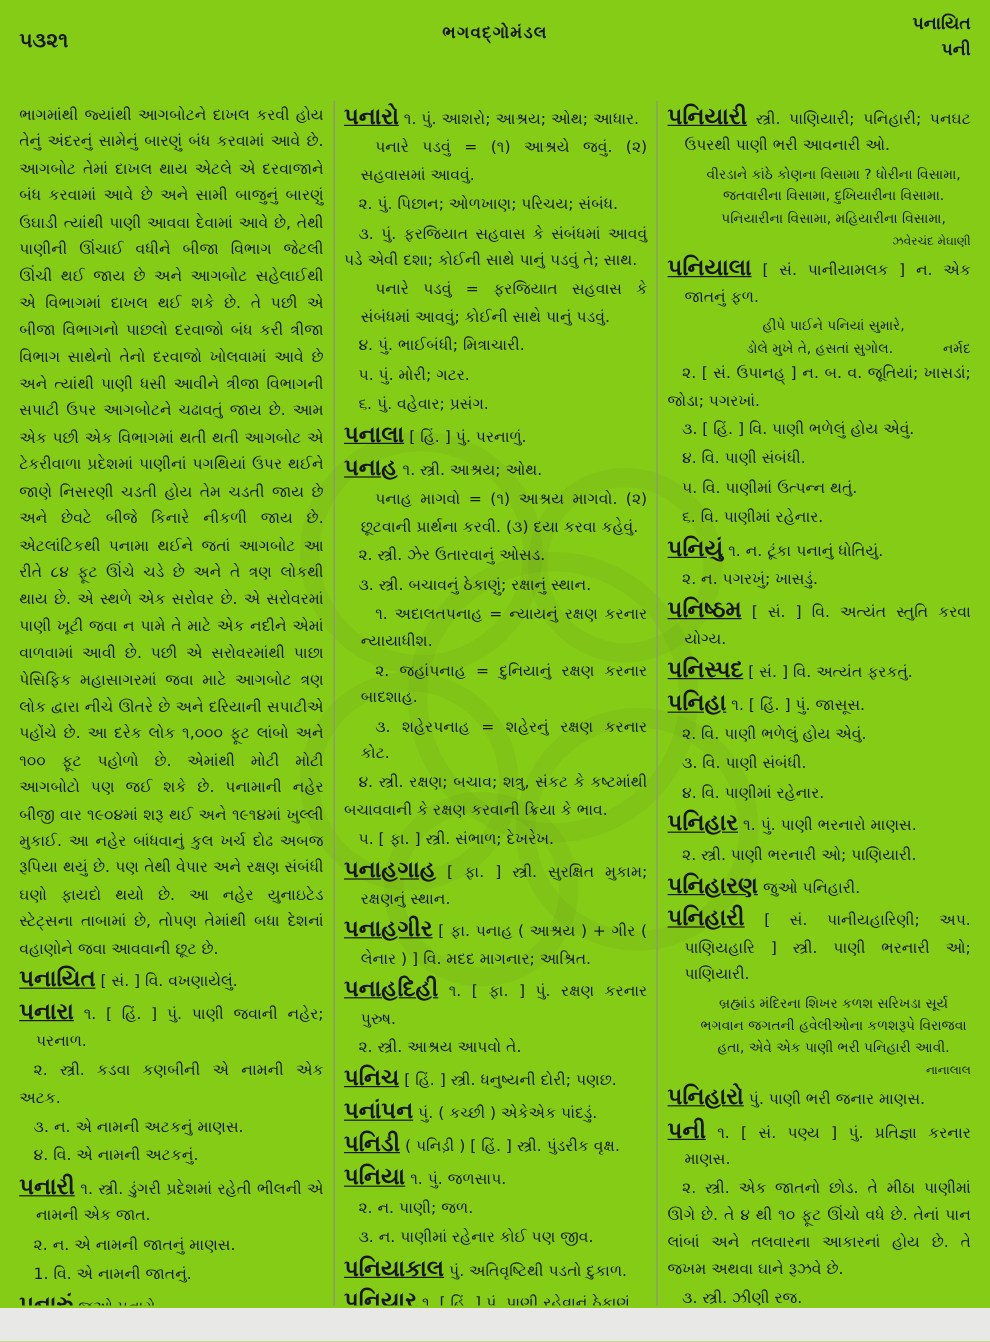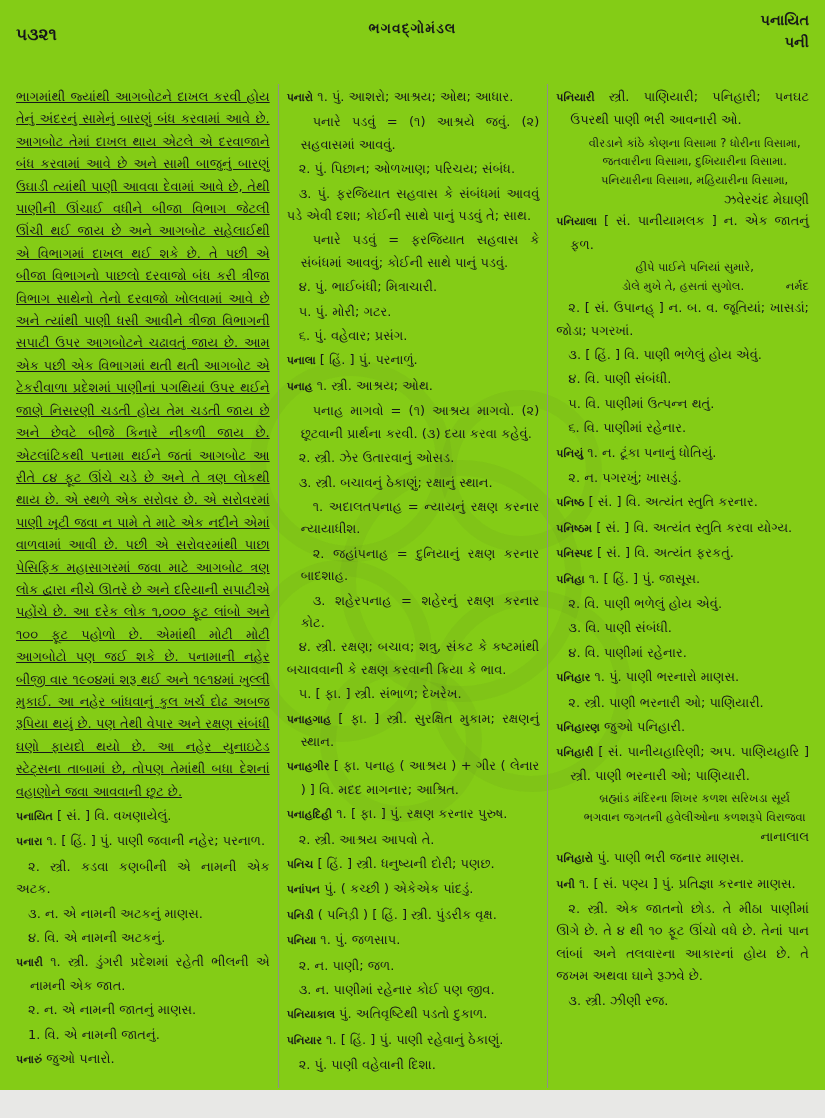--- a/index.html
+++ b/index.html
@@ -16,29 +16,29 @@
   
   .wm{position:absolute;border-radius:50%;border:16px solid rgba(60,60,60,0.05);z-index:0;}
   
   .content{
     position:absolute;top:84px;left:8px;right:8px;bottom:2px;z-index:1;
     display:grid;grid-template-columns:1fr 1fr 1fr;
   }
   .col{padding:2px 8px 0 8px;font-size:13px;line-height:22.4px;text-align:justify;overflow:hidden;}
   .col + .col{border-left:1px solid #8f8f8c;}
   p.blk{margin:0 0 2px 0;}
-  .body{margin-bottom:6px;text-decoration:underline;}
+  .body{margin-bottom:6px;}
   .entry{padding-left:14px;text-indent:-14px;margin-top:3px;}
-  .entry b{font-weight:bold;font-size:11px;}
+  .entry b{font-weight:bold;font-size:19px;text-decoration:underline;}
   .sub{text-indent:12px;margin-top:1px;}
   .idiom{padding-left:14px;text-indent:12px;margin-top:1px;}
   .quote{font-size:11.5px;line-height:18.5px;padding-left:24px;margin:3px 0 1px 0;text-align:center;}
   .qline{display:block;}
   .by-inline{float:right;font-size:11.5px;}
-  .attribution{text-align:right;font-size:13px;line-height:17px;margin:0 6px 4px 0;}
+  .attribution{text-align:right;font-size:10px;line-height:17px;margin:0 6px 4px 0;}
 </style>
 </head>
 <body>
 
 <div class="page">
 
   <div class="wm" style="left:250px;top:360px;width:170px;height:170px;"></div>
   <div class="wm" style="left:340px;top:460px;width:210px;height:210px;"></div>
   <div class="wm" style="left:250px;top:560px;width:150px;height:150px;"></div>
   <div class="wm" style="left:440px;top:390px;width:130px;height:130px;"></div>
@@ -113,34 +113,34 @@
           <span class="qline">હીપે પાઈને પનિયાં સુમારે,</span>
           <span class="qline"><span class="by-inline">નર્મદ</span>ડોલે મુખે તે, હસતાં સુગોલ.</span>
         </p>
         <p class="blk sub">૨. [ સં. ઉપાનહ્ ] ન. બ. વ. જૂતિયાં; ખાસડાં; જોડા; પગરખાં.</p>
         <p class="blk sub">૩. [ હિં. ] વિ. પાણી ભળેલું હોય એવું.</p>
         <p class="blk sub">૪. વિ. પાણી સંબંધી.</p>
         <p class="blk sub">૫. વિ. પાણીમાં ઉત્પન્ન થતું.</p>
         <p class="blk sub">૬. વિ. પાણીમાં રહેનાર.</p>
         <p class="blk entry"><b>પનિયું</b> ૧. ન. ટૂંકા પનાનું ધોતિયું.</p>
         <p class="blk sub">૨. ન. પગરખું; ખાસડું.</p>
-        <p class="blk entry"><b>પનિષ્ઠ</b> [ સં. ] વિ. અત્યંત સ્તુતિ કરનાર.</p>
         <p class="blk entry"><b>પનિષ્ઠમ</b> [ સં. ] વિ. અત્યંત સ્તુતિ કરવા યોગ્ય.</p>
         <p class="blk entry"><b>પનિસ્પદ</b> [ સં. ] વિ. અત્યંત ફરકતું.</p>
         <p class="blk entry"><b>પનિહા</b> ૧. [ હિં. ] પું. જાસૂસ.</p>
         <p class="blk sub">૨. વિ. પાણી ભળેલું હોય એવું.</p>
         <p class="blk sub">૩. વિ. પાણી સંબંધી.</p>
         <p class="blk sub">૪. વિ. પાણીમાં રહેનાર.</p>
         <p class="blk entry"><b>પનિહાર</b> ૧. પું. પાણી ભરનારો માણસ.</p>
         <p class="blk sub">૨. સ્ત્રી. પાણી ભરનારી ઓ; પાણિયારી.</p>
         <p class="blk entry"><b>પનિહારણ</b> જુઓ પનિહારી.</p>
         <p class="blk entry"><b>પનિહારી</b> [ સં. પાનીયહારિણી; અપ. પાણિયહારિ ] સ્ત્રી. પાણી ભરનારી ઓ; પાણિયારી.</p>
         <p class="blk quote">
           <span class="qline">બ્રહ્માંડ મંદિરના શિખર કળશ સરિખડા સૂર્ય</span>
           <span class="qline">ભગવાન જગતની હવેલીઓના કળશરૂપે વિરાજવા</span>
+          <span class="qline">હતા, એવે એક પાણી ભરી પનિહારી આવી.</span>
         </p>
         <p class="blk attribution">નાનાલાલ</p>
         <p class="blk entry"><b>પનિહારો</b> પું. પાણી ભરી જનાર માણસ.</p>
         <p class="blk entry"><b>પની</b> ૧. [ સં. પણ્ય ] પું. પ્રતિજ્ઞા કરનાર માણસ.</p>
         <p class="blk sub">૨. સ્ત્રી. એક જાતનો છોડ. તે મીઠા પાણીમાં ઊગે છે. તે ૪ થી ૧૦ ફૂટ ઊંચો વધે છે. તેનાં પાન લાંબાં અને તલવારના આકારનાં હોય છે. તે જખમ અથવા ઘાને રૂઝવે છે.</p>
         <p class="blk sub">૩. સ્ત્રી. ઝીણી રજ.</p>
       </div>
   </div>
 
 </div>

